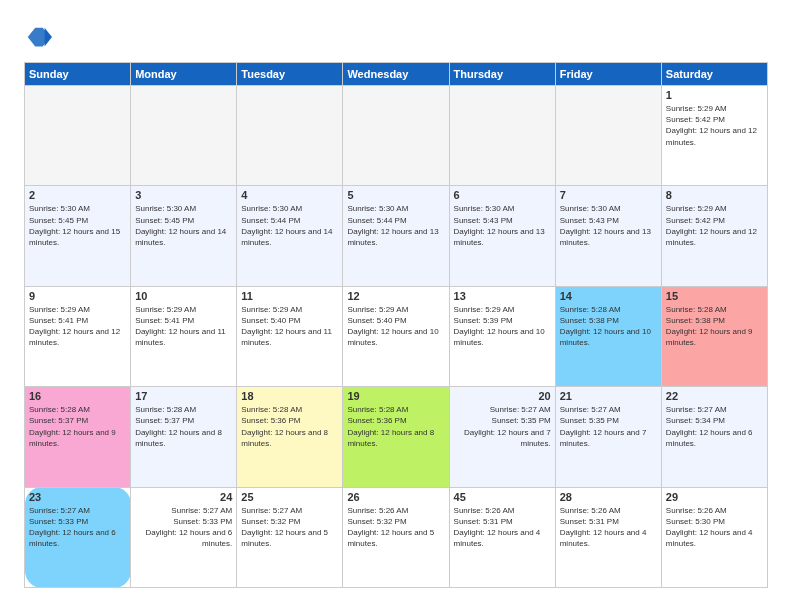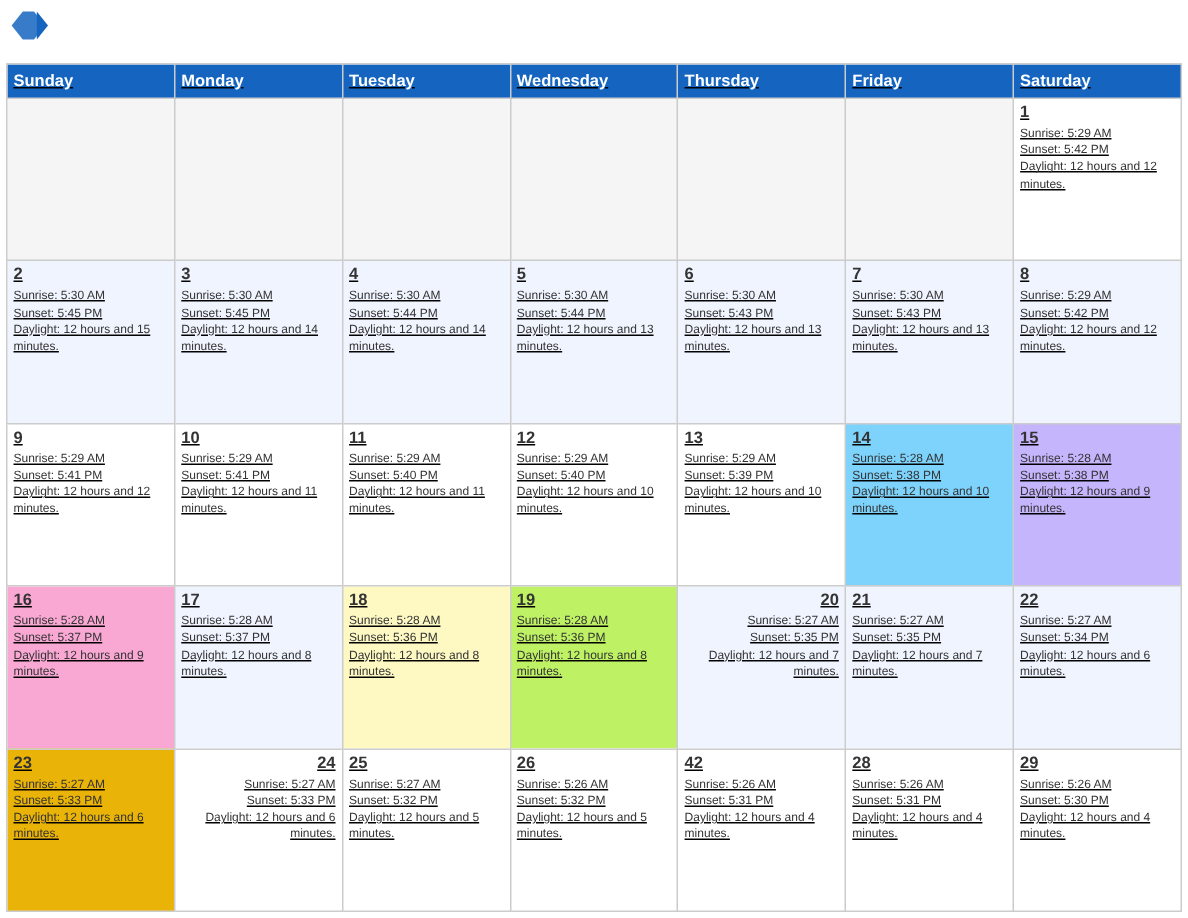--- a/index.html
+++ b/index.html
@@ -6,24 +6,23 @@
     body {
       font-family: Arial, sans-serif;
       background: #fff;
       width: 792px;
       height: 612px;
       overflow: hidden;
     }
     .page {
       width: 792px;
       height: 612px;
-      padding: 4px;
+      padding: 24px;
       display: flex;
       flex-direction: column;
-      text-decoration: underline;
     }
     .header {
       display: flex;
       justify-content: space-between;
       align-items: flex-start;
       margin-bottom: 10px;
     }
     .logo {
       display: flex;
       align-items: center;
@@ -189,21 +188,21 @@
             <div class="day-info">Sunrise: 5:29 AM<br>Sunset: 5:40 PM<br>Daylight: 12 hours and 10 minutes.</div>
           </td>
           <td style="background: rgb(255, 255, 255);">
             <span class="day-num">13</span>
             <div class="day-info">Sunrise: 5:29 AM<br>Sunset: 5:39 PM<br>Daylight: 12 hours and 10 minutes.</div>
           </td>
           <td style="background: #7dd3fc;">
             <span class="day-num">14</span>
             <div class="day-info">Sunrise: 5:28 AM<br>Sunset: 5:38 PM<br>Daylight: 12 hours and 10 minutes.</div>
           </td>
-          <td style="background: #c4b5fd;">
+          <td style="background: #fca5a5;">
             <span class="day-num">15</span>
             <div class="day-info">Sunrise: 5:28 AM<br>Sunset: 5:38 PM<br>Daylight: 12 hours and 9 minutes.</div>
           </td>
         </tr>
         <tr>
           <td style="background: #f9a8d4;">
             <span class="day-num">16</span>
             <div class="day-info">Sunrise: 5:28 AM<br>Sunset: 5:37 PM<br>Daylight: 12 hours and 9 minutes.</div>
           </td>
           <td style="background: rgb(240, 244, 255);">
@@ -225,38 +224,38 @@
           <td style="background: rgb(240, 244, 255);">
             <span class="day-num">21</span>
             <div class="day-info">Sunrise: 5:27 AM<br>Sunset: 5:35 PM<br>Daylight: 12 hours and 7 minutes.</div>
           </td>
           <td style="background: rgb(240, 244, 255);">
             <span class="day-num">22</span>
             <div class="day-info">Sunrise: 5:27 AM<br>Sunset: 5:34 PM<br>Daylight: 12 hours and 6 minutes.</div>
           </td>
         </tr>
         <tr>
-          <td style="background: #eab308;">
+          <td style="background: #7dd3fc; border-radius: 17px;">
             <span class="day-num">23</span>
             <div class="day-info">Sunrise: 5:27 AM<br>Sunset: 5:33 PM<br>Daylight: 12 hours and 6 minutes.</div>
           </td>
           <td style="background: rgb(255, 255, 255); text-align: right;">
             <span class="day-num">24</span>
             <div class="day-info">Sunrise: 5:27 AM<br>Sunset: 5:33 PM<br>Daylight: 12 hours and 6 minutes.</div>
           </td>
           <td style="background: rgb(255, 255, 255);">
             <span class="day-num">25</span>
             <div class="day-info">Sunrise: 5:27 AM<br>Sunset: 5:32 PM<br>Daylight: 12 hours and 5 minutes.</div>
           </td>
           <td style="background: rgb(255, 255, 255);">
             <span class="day-num">26</span>
             <div class="day-info">Sunrise: 5:26 AM<br>Sunset: 5:32 PM<br>Daylight: 12 hours and 5 minutes.</div>
           </td>
           <td style="background: rgb(255, 255, 255);">
-            <span class="day-num">42</span>
+            <span class="day-num">45</span>
             <div class="day-info">Sunrise: 5:26 AM<br>Sunset: 5:31 PM<br>Daylight: 12 hours and 4 minutes.</div>
           </td>
           <td style="background: rgb(255, 255, 255); margin-top: 17px;">
             <span class="day-num">28</span>
             <div class="day-info">Sunrise: 5:26 AM<br>Sunset: 5:31 PM<br>Daylight: 12 hours and 4 minutes.</div>
           </td>
           <td style="background: rgb(255, 255, 255);">
             <span class="day-num">29</span>
             <div class="day-info">Sunrise: 5:26 AM<br>Sunset: 5:30 PM<br>Daylight: 12 hours and 4 minutes.</div>
           </td>

